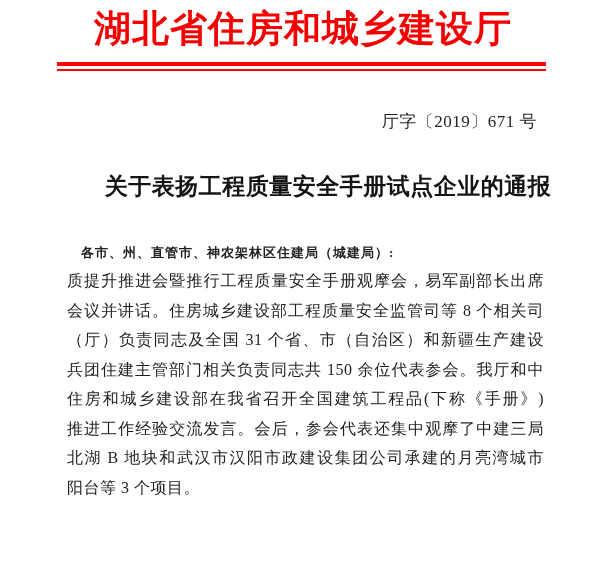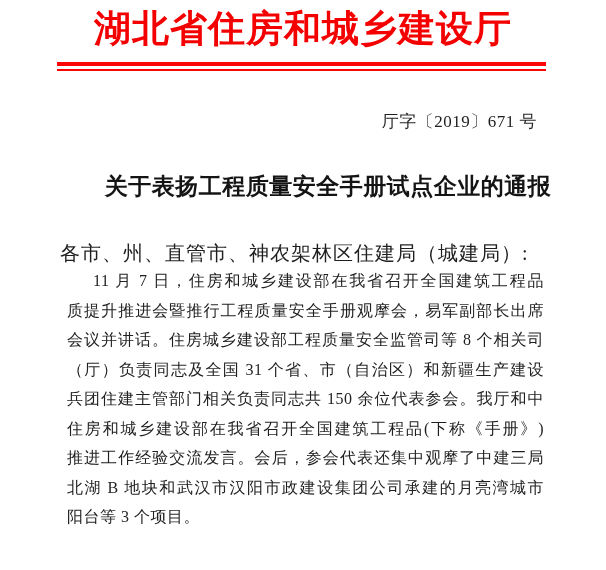--- a/index.html
+++ b/index.html
@@ -58,27 +58,28 @@
     font-size: 23px;
     font-weight: bold;
     letter-spacing: 0.5px;
     color: var(--title_text, #141414);
     white-space: nowrap;
     padding-left: 25px;
   }
   .salutation {
     position: absolute;
     top: 242px;
-    left: 60px;
+    left: 81px;
     width: 477px;
-    font-size: 20px;
+    font-size: 13px;
     letter-spacing: 1px;
     line-height: 22px;
     color: var(--body_text, #1f1f1f);
     white-space: nowrap;
+    font-weight: bold;
   }
   .para {
     position: absolute;
     top: 266px;
     left: 67px;
     width: 477px;
     font-size: 16px;
     letter-spacing: 0.5px;
     color: var(--body_text, #1f1f1f);
   }
@@ -105,21 +106,20 @@
     <div class="rule-thin"></div>
   </div>
 
   <div class="docnum">厅字〔2019〕671 号</div>
 
   <h1 class="doc-title">关于表扬工程质量安全手册试点企业的通报</h1>
 
   <div class="salutation">各市、州、直管市、神农架林区住建局（城建局）:</div>
 
   <div class="para">
-    <div class="body-line first">11 月 7 日，住房和城乡建设部在我省召开全国建筑工程品</div>
     <div class="body-line">质提升推进会暨推行工程质量安全手册观摩会，易军副部长出席</div>
     <div class="body-line">会议并讲话。住房城乡建设部工程质量安全监管司等 8 个相关司</div>
     <div class="body-line">（厅）负责同志及全国 31 个省、市（自治区）和新疆生产建设</div>
     <div class="body-line">兵团住建主管部门相关负责同志共 150 余位代表参会。我厅和中</div>
     <div class="body-line">住房和城乡建设部在我省召开全国建筑工程品(下称《手册》)</div>
     <div class="body-line">推进工作经验交流发言。会后，参会代表还集中观摩了中建三局</div>
     <div class="body-line">北湖 B 地块和武汉市汉阳市政建设集团公司承建的月亮湾城市</div>
     <div class="body-line last">阳台等 3 个项目。</div>
   </div>
 

